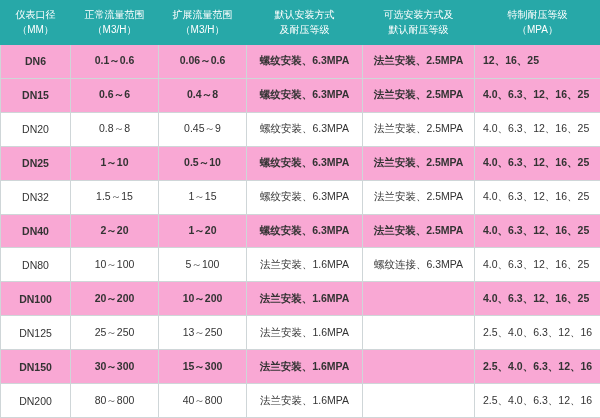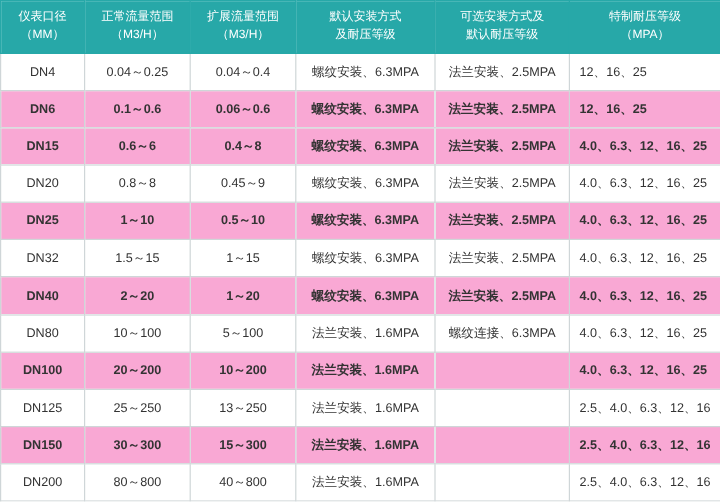--- a/index.html
+++ b/index.html
@@ -95,28 +95,20 @@
         <span class="hdr-line">可选安装方式及</span>
         <span class="hdr-line">默认耐压等级</span>
       </th>
       <th>
         <span class="hdr-line">特制耐压等级</span>
         <span class="hdr-line">（MPA）</span>
       </th>
     </tr>
   </thead>
   <tbody id="table-body">
-      <tr>
-        <td class="col-name">DN4</td>
-        <td>0.04～0.25</td>
-        <td>0.04～0.4</td>
-        <td>螺纹安装、6.3MPA</td>
-        <td>法兰安装、2.5MPA</td>
-        <td class="col-pressure">12、16、25</td>
-      </tr>
       <tr class="alt">
         <td class="col-name">DN6</td>
         <td>0.1～0.6</td>
         <td>0.06～0.6</td>
         <td>螺纹安装、6.3MPA</td>
         <td>法兰安装、2.5MPA</td>
         <td class="col-pressure">12、16、25</td>
       </tr>
       <tr class="alt">
         <td class="col-name">DN15</td>

